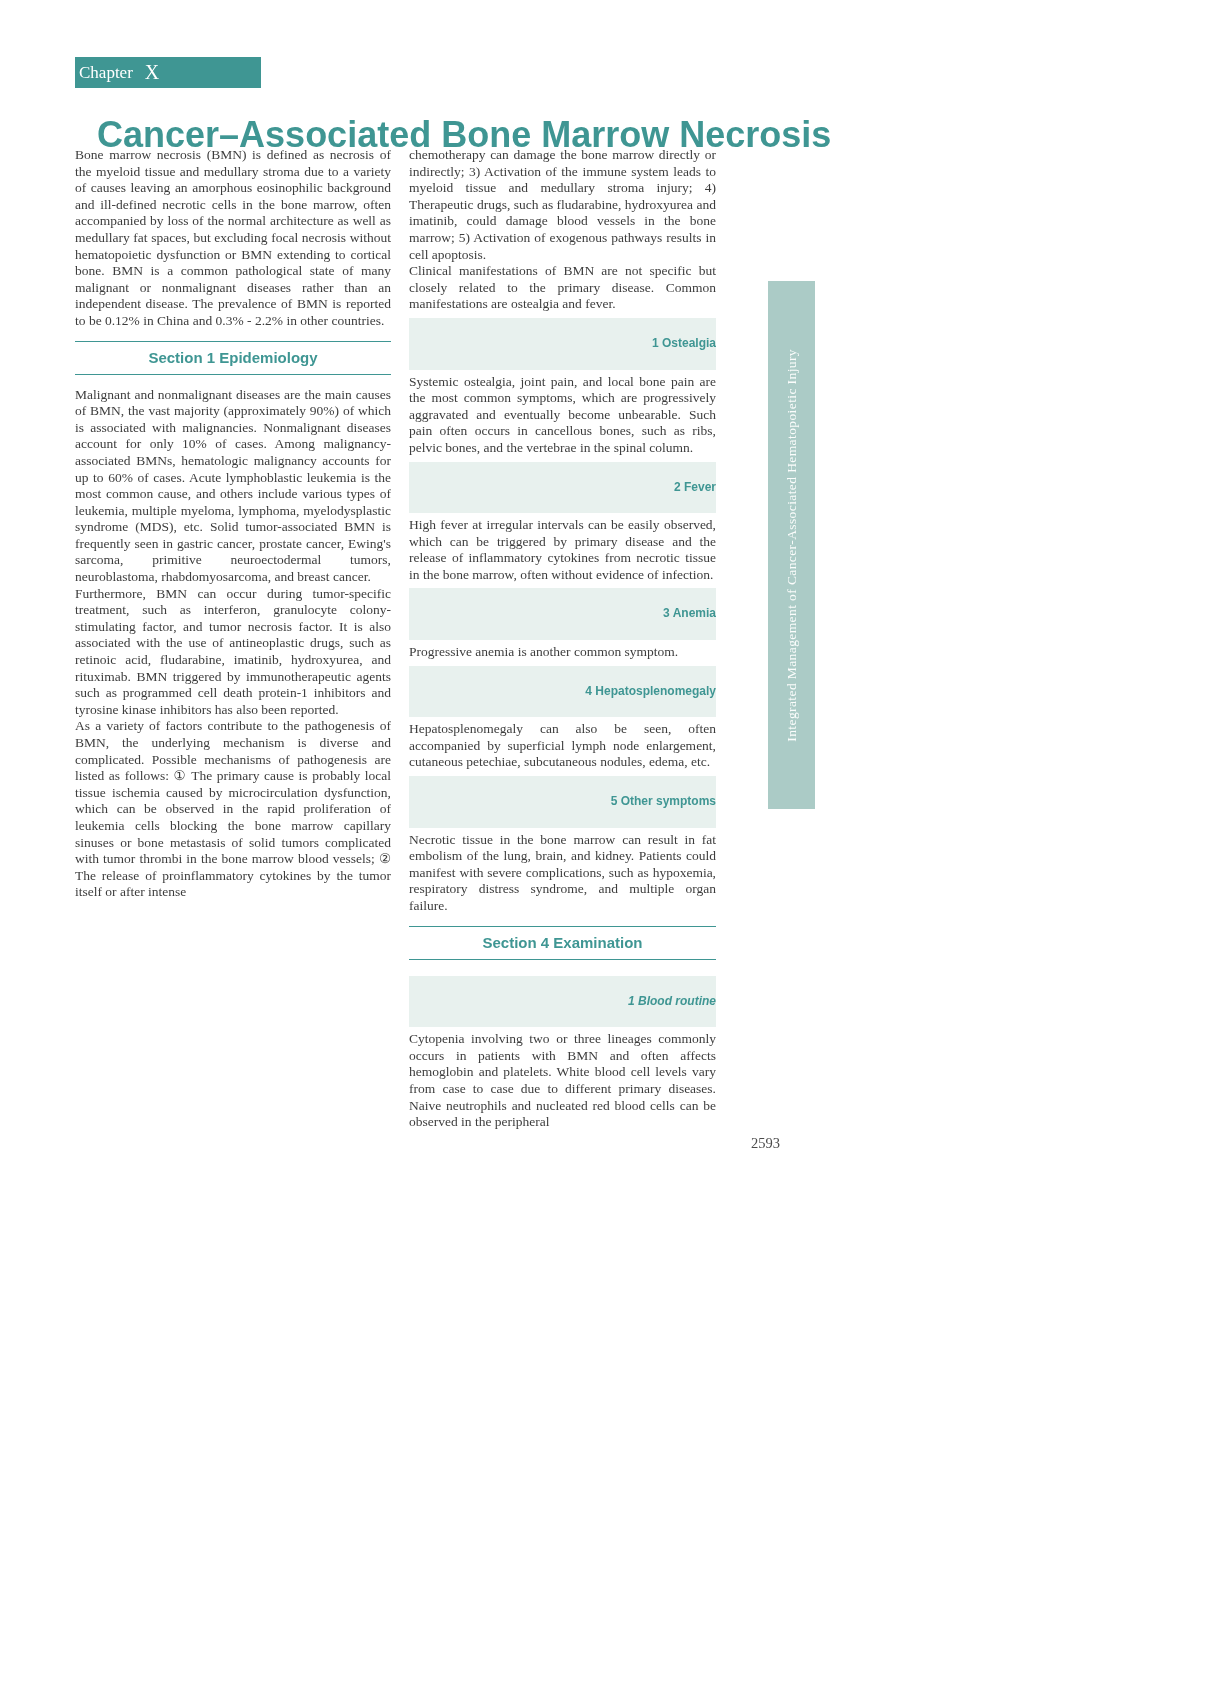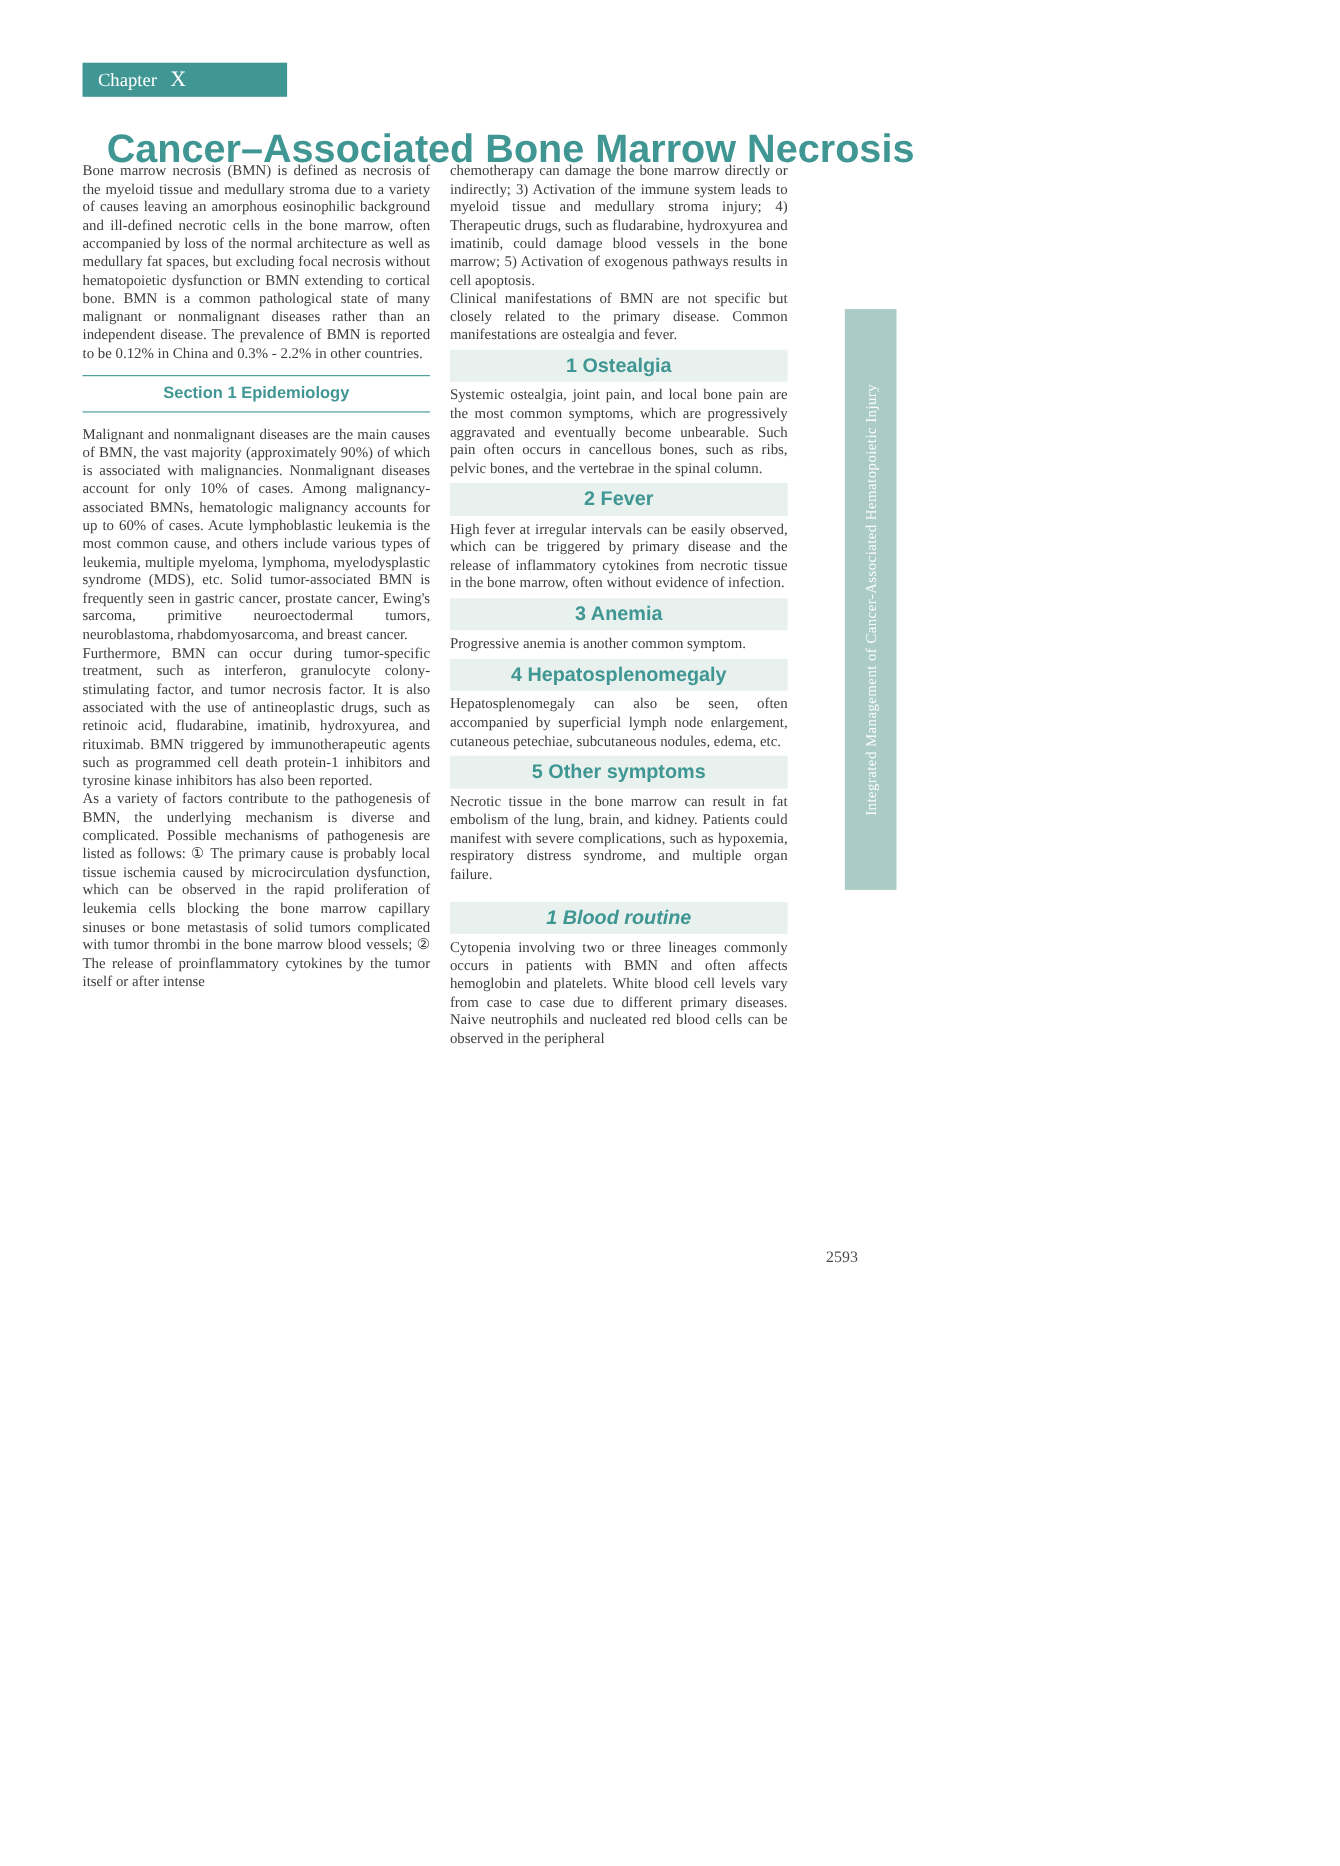--- a/index.html
+++ b/index.html
@@ -12,21 +12,21 @@
     overflow: hidden;
   }
   .chapter-badge {
     position: absolute;
     left: 75px; top: 57px;
     width: 186px; height: 31px;
     background: var(--accent, #3f9693);
     color: #ffffff;
     display: flex;
     align-items: center;
-    padding-left: 14px;
+    padding-left: 4px;
     box-sizing: border-box;
     font-size: 17px;
   }
   .chapter-num {
     font-size: 20px;
     margin-left: 12px;
   }
   .page-title {
     position: absolute;
     left: 97px; top: 90px;
@@ -56,24 +56,24 @@
     border-top: 1.5px solid var(--accent, #3f9693);
     border-bottom: 1.5px solid var(--accent, #3f9693);
     padding: 7px 0;
     margin: 11px 0 12px 0;
     line-height: 1.2;
   }
   .subsection-heading {
     font-family: "Liberation Sans", sans-serif;
     font-weight: bold;
     color: var(--accent, #3f9693);
-    font-size: 18px;
-    text-align: center;
+    font-size: 12px;
+    text-align: right;
     background: var(--subsection-bg, #e8f1ee);
-    padding: 3px 0;
+    padding: 18px 0;
     margin: 5px 0 4px 0;
     line-height: 1.3;
   }
   .subsection-heading.spaced { margin-top: 16px; font-style: italic; }
   .sidebar-banner {
     position: absolute;
     left: 768px; top: 281px;
     width: 47px; height: 528px;
     background: var(--banner-bg, #abcbc6);
     display: flex;
@@ -125,20 +125,21 @@
     <div class="subsection-heading">1 Ostealgia</div>
     <p>Systemic ostealgia, joint pain, and local bone pain are the most common symptoms, which are progressively aggravated and eventually become unbearable. Such pain often occurs in cancellous bones, such as ribs, pelvic bones, and the vertebrae in the spinal column.</p>
     <div class="subsection-heading">2 Fever</div>
     <p>High fever at irregular intervals can be easily observed, which can be triggered by primary disease and the release of inflammatory cytokines from necrotic tissue in the bone marrow, often without evidence of infection.</p>
     <div class="subsection-heading">3 Anemia</div>
     <p>Progressive anemia is another common symptom.</p>
     <div class="subsection-heading">4 Hepatosplenomegaly</div>
     <p>Hepatosplenomegaly can also be seen, often accompanied by superficial lymph node enlargement, cutaneous petechiae, subcutaneous nodules, edema, etc.</p>
     <div class="subsection-heading">5 Other symptoms</div>
     <p>Necrotic tissue in the bone marrow can result in fat embolism of the lung, brain, and kidney. Patients could manifest with severe complications, such as hypoxemia, respiratory distress syndrome, and multiple organ failure.</p>
+    <div class="section-heading">Section 4 Examination</div>
     <div class="subsection-heading spaced">1 Blood routine</div>
     <p>Cytopenia involving two or three lineages commonly occurs in patients with BMN and often affects hemoglobin and platelets. White blood cell levels vary from case to case due to different primary diseases. Naive neutrophils and nucleated red blood cells can be observed in the peripheral</p>
   </div>
 
   <div class="sidebar-banner">
     <span class="banner-text">Integrated Management of Cancer-Associated Hematopoietic Injury</span>
   </div>
 
   <div class="page-number">2593</div>
 

